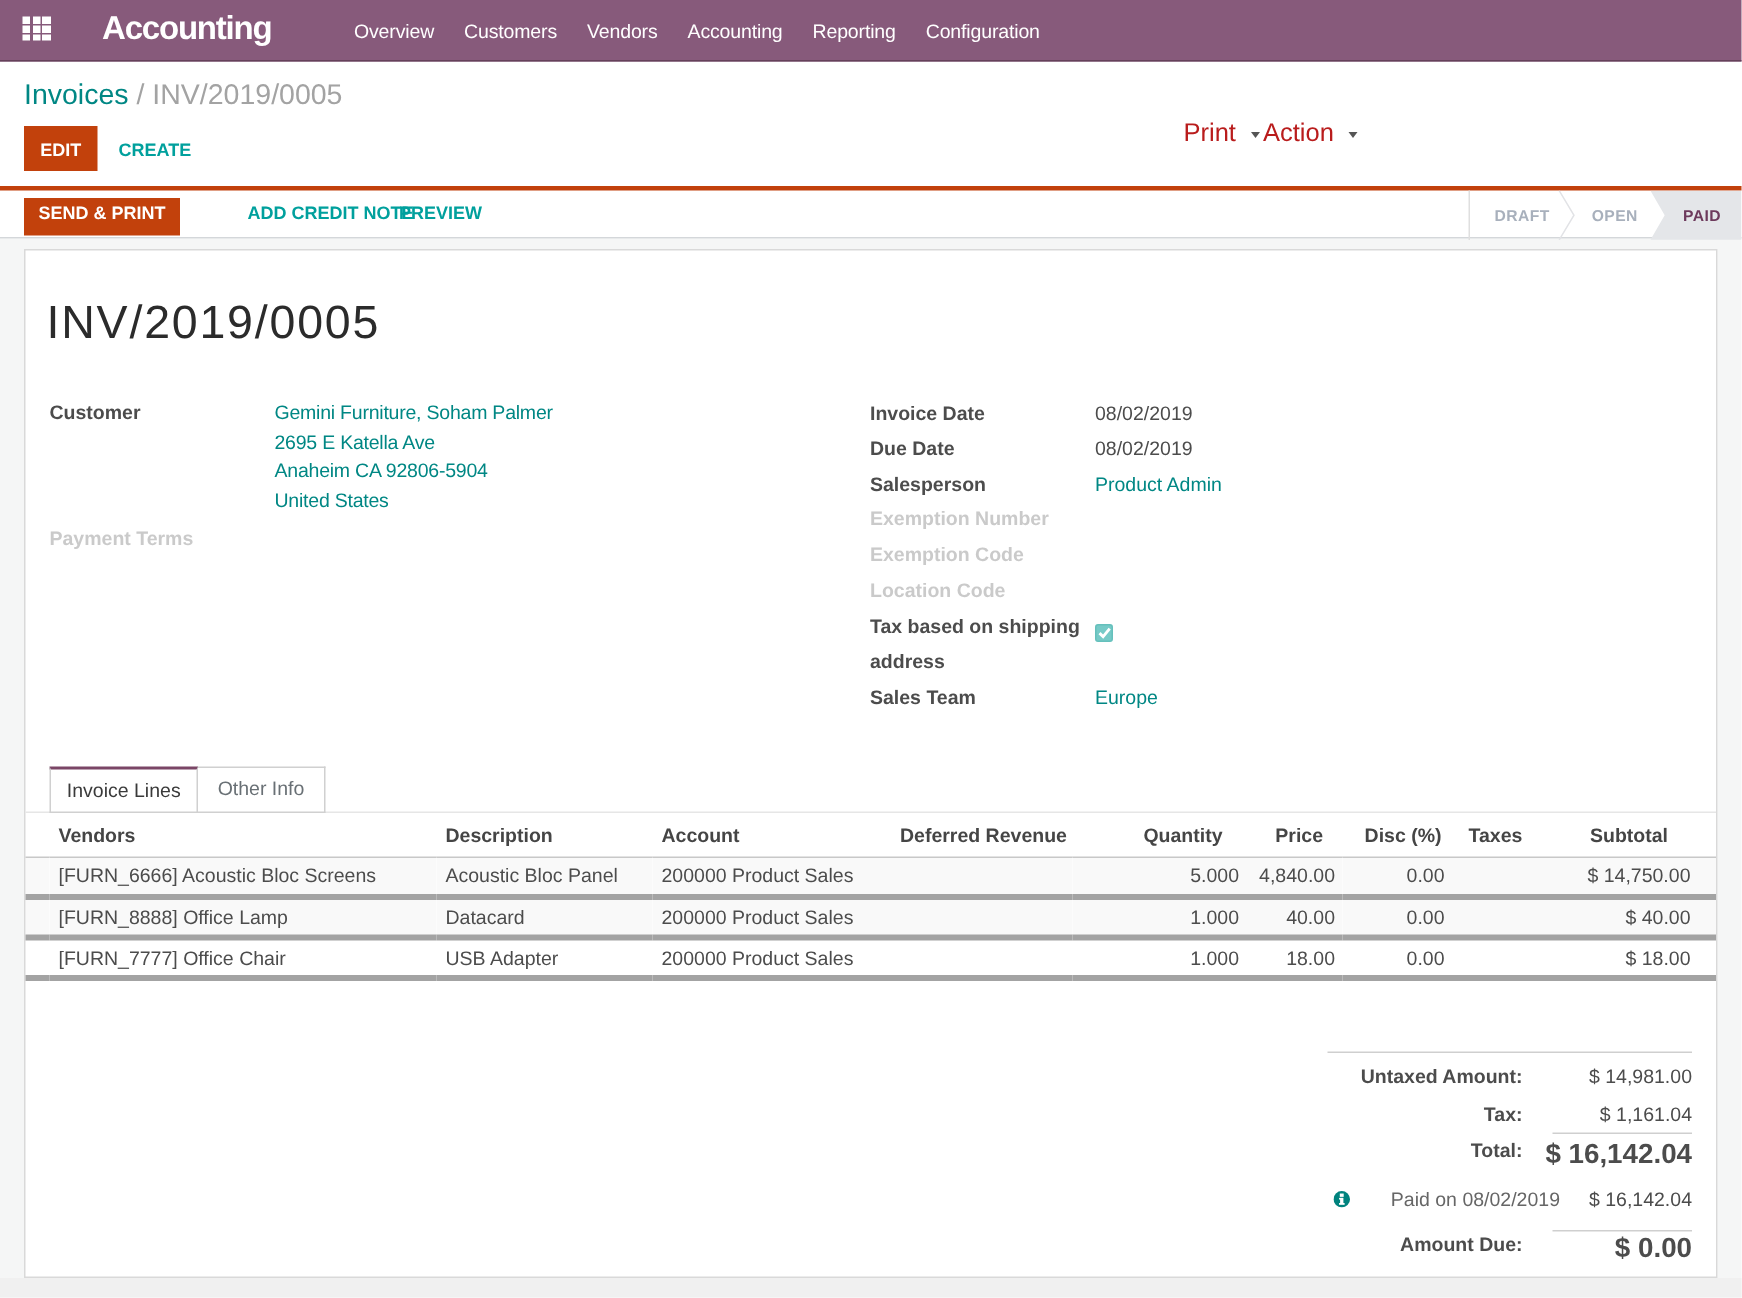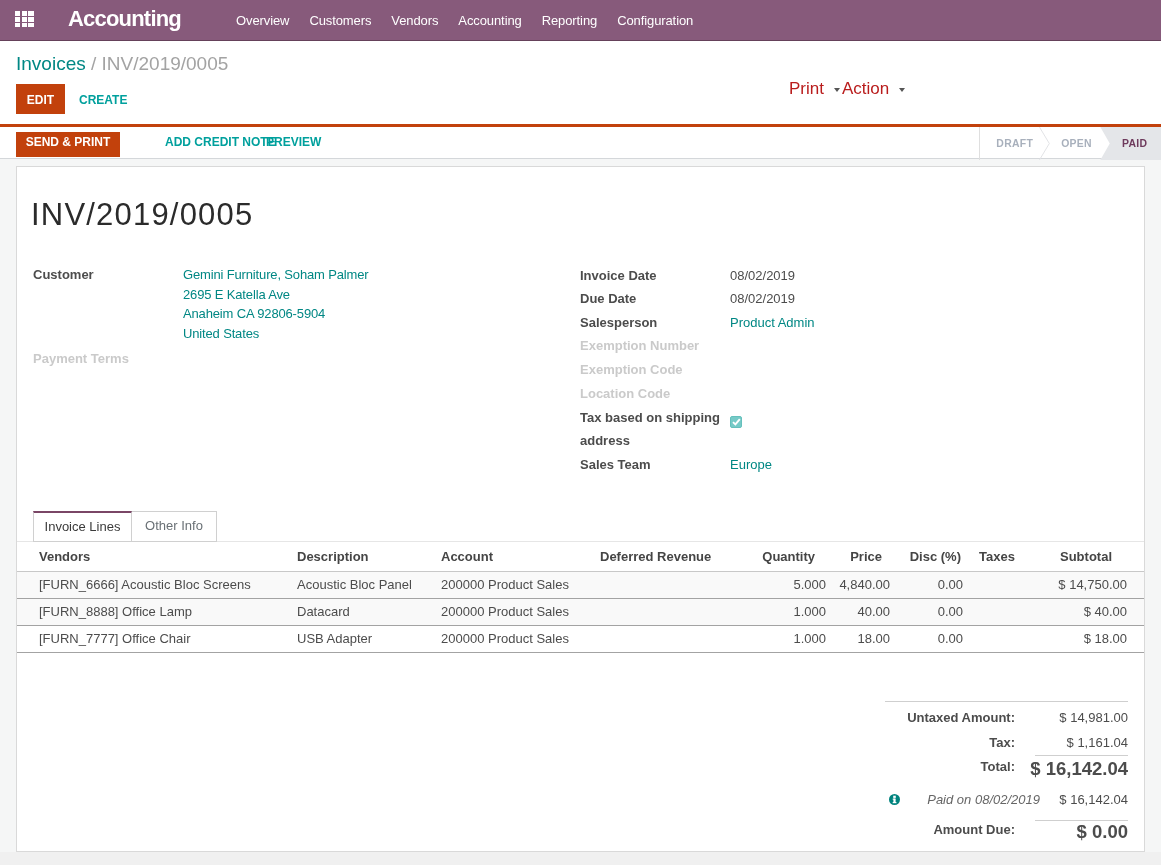--- a/index.html
+++ b/index.html
@@ -56,21 +56,21 @@
   .tabs-line { left:0px; top:374px; width:1127px; height:1px; background:#e6e6e6; }
   .tab { top:344px; height:31px; line-height:28px; font-size:13px; text-align:center; background:#fff; }
   #tab1 { left:16px; width:99px; border:1px solid #d0d0d0; border-top:2px solid #7a4666; color:#3a3a3a; }
   #tab2 { left:115px; width:85px; border:1px solid #d0d0d0; border-left:none; color:#697075; }
 
   
   table.lines { position:absolute; left:0px; top:376px; width:1127px; border-collapse:collapse;
     font-size:13px; color:#4c4c4c; table-layout:fixed; }
   table.lines th { font-weight:bold; color:#454545; text-align:left; height:28px;
     border-bottom:1px solid #c8c8c8; padding:0 0 0 6px; white-space:nowrap; }
-  table.lines td { height:27px; border-bottom:1px solid #a3a3a3; padding:0 0 0 6px; white-space:nowrap; overflow:hidden; }
+  table.lines td { height:27px; border-bottom:4px solid #a3a3a3; padding:0 0 0 6px; white-space:nowrap; overflow:hidden; }
   table.lines .r { text-align:right; padding:0 6px 0 0; }
   table.lines td.pr5 { padding-right:5px; }
   table.lines td.pr9 { padding-right:9px; }
   table.lines tr.odd td { background:#f9f9f9; }
 
   
   .tot-label { font-size:13px; font-weight:bold; color:#4c4c4c; text-align:right; }
   .tot-val { font-size:13px; color:#4c4c4c; text-align:right; }
   .big { font-size:18.5px; font-weight:bold; }
   .hline { height:1px; background:#cfcfcf; }
@@ -224,18 +224,18 @@
   <div class="hline" style="left:1018px; top:588px; width:93px;"></div>
   <div class="tot-label" style="left:798px; top:592px; width:200px;">Total:</div>
   <div class="tot-val big" style="left:911px; top:591px; width:200px;">$ 16,142.04</div>
   <svg style="left:872px; top:627px;" width="11" height="11" viewBox="0 0 11 11">
     <circle cx="5.5" cy="5.5" r="5.5" fill="#00837e"></circle>
     <rect x="4.2" y="1.7" width="2.6" height="2.2" fill="#fff"></rect>
     <rect x="3.7" y="4.6" width="2.6" height="1.1" fill="#fff"></rect>
     <rect x="4.4" y="4.6" width="2.2" height="3.6" fill="#fff"></rect>
     <rect x="3.7" y="8.0" width="3.7" height="1.2" fill="#fff"></rect>
   </svg>
-  <div class="tot-val" style="left:823px; top:625px; width:200px; font-style:italic; color:#666;">Paid on 08/02/2019</div>
+  <div class="tot-val" style="left:823px; top:625px; width:200px; color:#666;">Paid on 08/02/2019</div>
   <div class="tot-val" style="left:911px; top:625px; width:200px;">$ 16,142.04</div>
   <div class="hline" style="left:1018px; top:653px; width:93px;"></div>
   <div class="tot-label" style="left:798px; top:655px; width:200px;">Amount Due:</div>
   <div class="tot-val big" style="left:911px; top:654px; width:200px;">$ 0.00</div>
 </div>
 
 </body></html>

